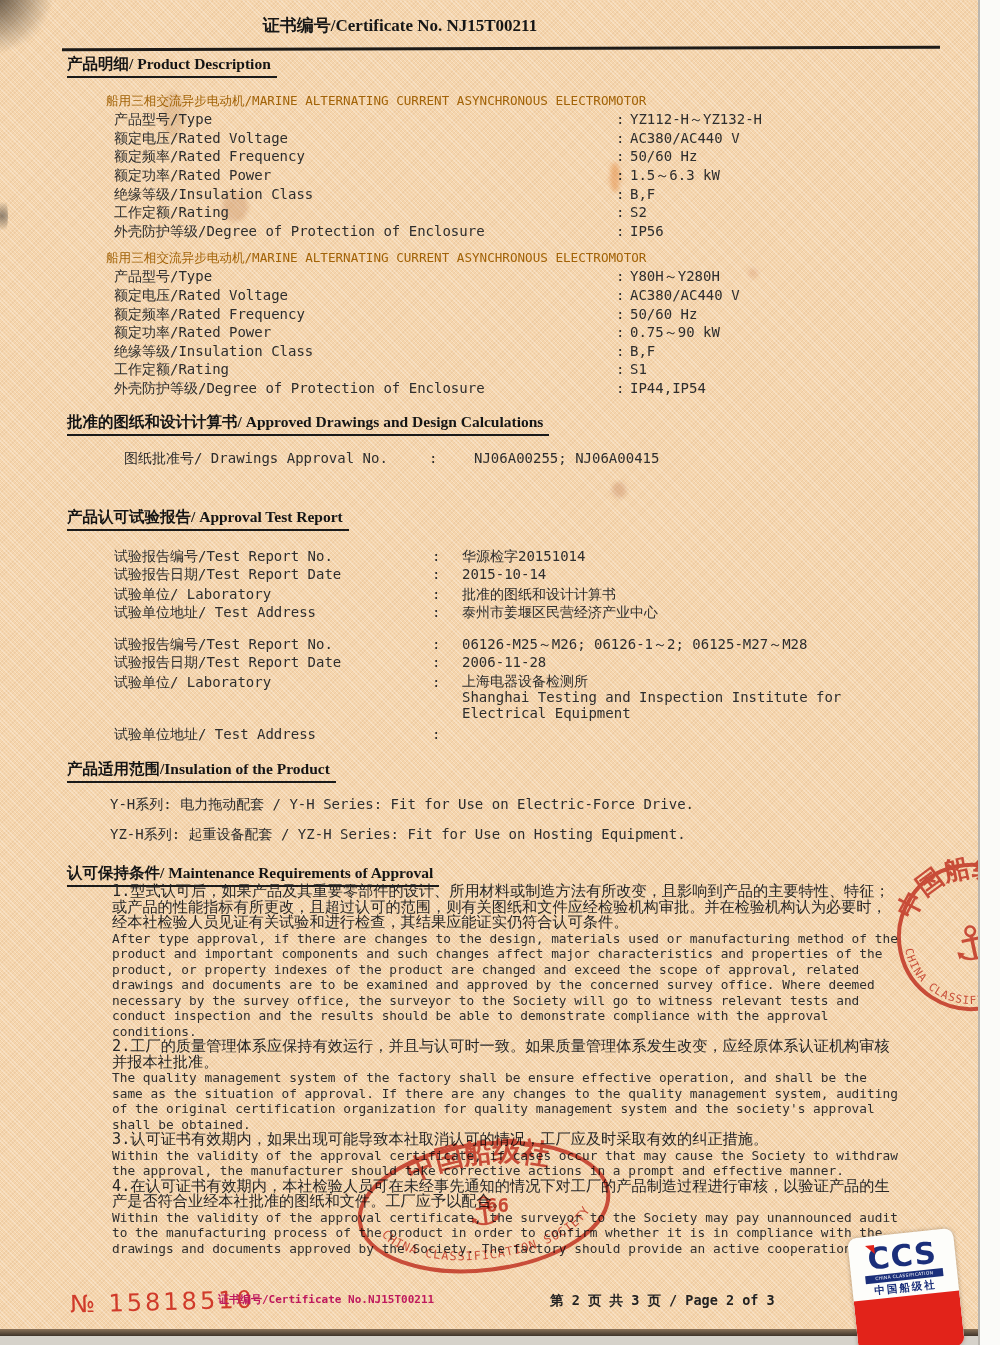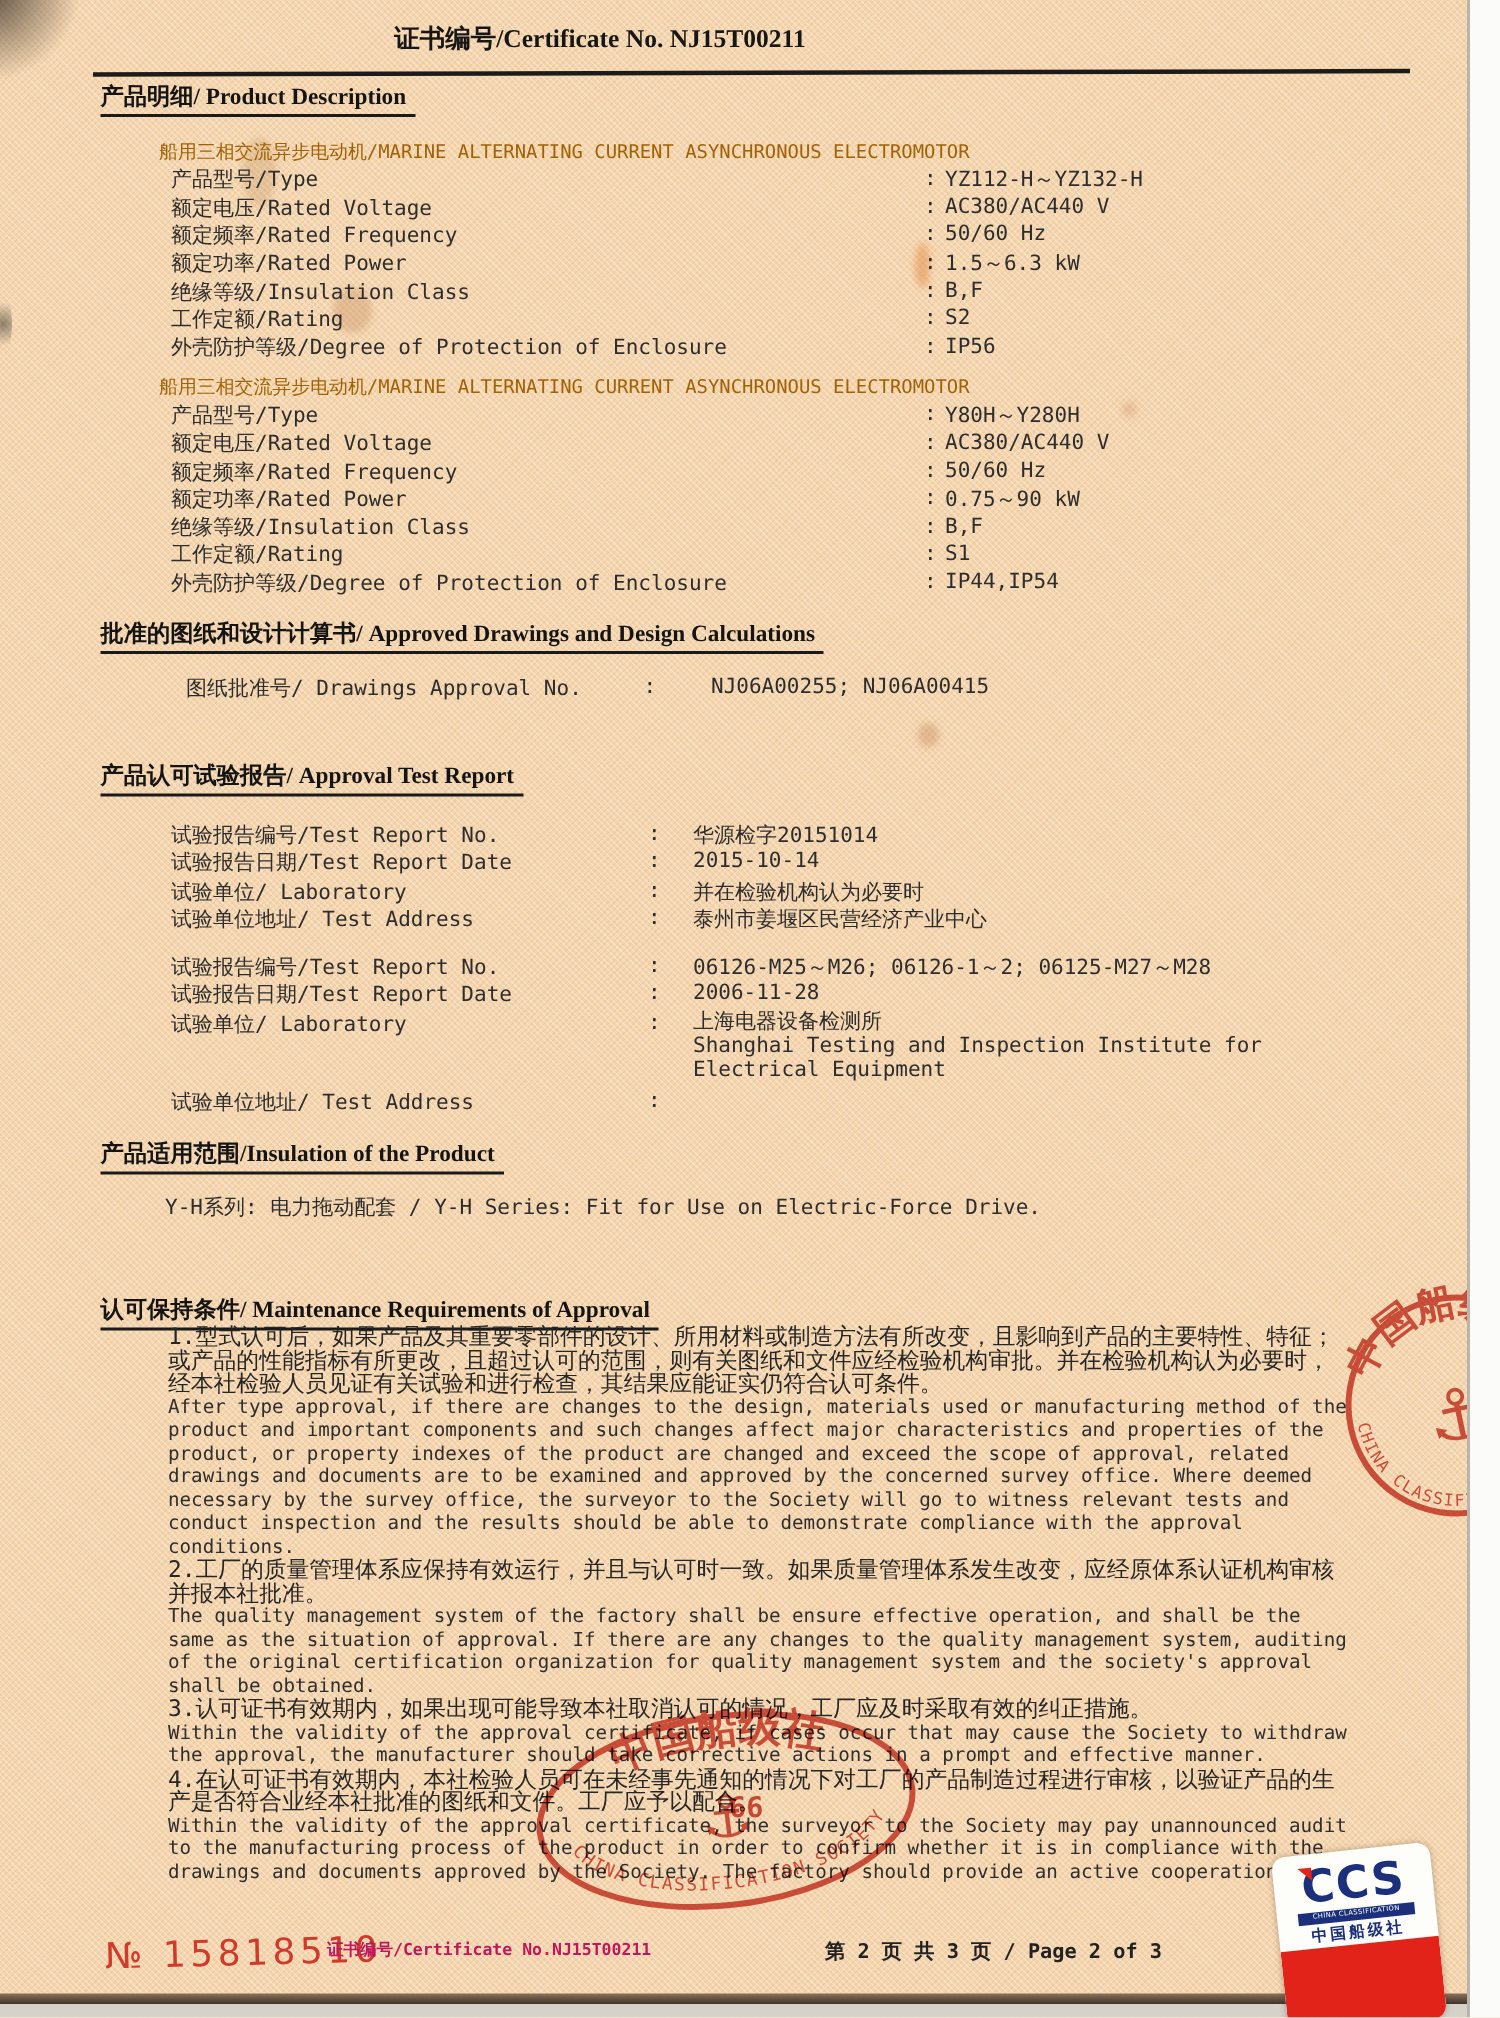--- a/index.html
+++ b/index.html
@@ -182,21 +182,21 @@
       <span class="val">华源检字20151014</span>
     </div>
   <div class="spec-row rep" style="top:566px">
       <span class="lbl">试验报告日期/Test Report Date</span>
       <span class="cln">:</span>
       <span class="val">2015-10-14</span>
     </div>
   <div class="spec-row rep" style="top:586px">
       <span class="lbl">试验单位/ Laboratory</span>
       <span class="cln">:</span>
-      <span class="val">并在检验机构认为必要时</span>
+      <span class="val">批准的图纸和设计计算书</span>
     </div>
   <div class="spec-row rep" style="top:604px">
       <span class="lbl">试验单位地址/ Test Address</span>
       <span class="cln">:</span>
       <span class="val">泰州市姜堰区民营经济产业中心</span>
     </div>
 
   <div class="spec-row rep" style="top:636px">
       <span class="lbl">试验报告编号/Test Report No.</span>
       <span class="cln">:</span>
@@ -216,20 +216,21 @@
       <div>Electrical Equipment</div>
     </div>
   </div>
   <div class="spec-row rep" style="top:726px;height:34px">
     <span class="lbl">试验单位地址/ Test Address</span>
       <span class="cln">:</span>
   </div>
 
   <h2 class="sec" style="top:759px">产品适用范围/Insulation of the Product</h2>
   <div class="appline" style="top:796px">Y-H系列: 电力拖动配套 / Y-H Series: Fit for Use on Electric-Force Drive.</div>
+  <div class="appline" style="top:826px">YZ-H系列: 起重设备配套 / YZ-H Series: Fit for Use on Hosting Equipment.</div>
 
   <h2 class="sec" style="top:863px">认可保持条件/ Maintenance Requirements of Approval</h2>
   <div class="maint">
     <p class="cn">1.型式认可后，如果产品及其重要零部件的设计、所用材料或制造方法有所改变，且影响到产品的主要特性、特征；或产品的性能指标有所更改，且超过认可的范围，则有关图纸和文件应经检验机构审批。并在检验机构认为必要时，经本社检验人员见证有关试验和进行检查，其结果应能证实仍符合认可条件。</p>
     <p class="en">After type approval, if there are changes to the design, materials used or manufacturing method of the product and important components and such changes affect major characteristics and properties of the product, or property indexes of the product are changed and exceed the scope of approval, related drawings and documents are to be examined and approved by the concerned survey office. Where deemed necessary by the survey office, the surveyor to the Society will go to witness relevant tests and conduct inspection and the results should be able to demonstrate compliance with the approval conditions.</p>
     <p class="cn">2.工厂的质量管理体系应保持有效运行，并且与认可时一致。如果质量管理体系发生改变，应经原体系认证机构审核并报本社批准。</p>
     <p class="en">The quality management system of the factory shall be ensure effective operation, and shall be the same as the situation of approval. If there are any changes to the quality management system, auditing of the original certification organization for quality management system and the society's approval shall be obtained.</p>
     <p class="cn">3.认可证书有效期内，如果出现可能导致本社取消认可的情况，工厂应及时采取有效的纠正措施。</p>
     <p class="en">Within the validity of the approval certificate, if cases occur that may cause the Society to withdraw the approval, the manufacturer should take corrective actions in a prompt and effective manner.</p>
     <p class="cn">4.在认可证书有效期内，本社检验人员可在未经事先通知的情况下对工厂的产品制造过程进行审核，以验证产品的生产是否符合业经本社批准的图纸和文件。工厂应予以配合。</p>

